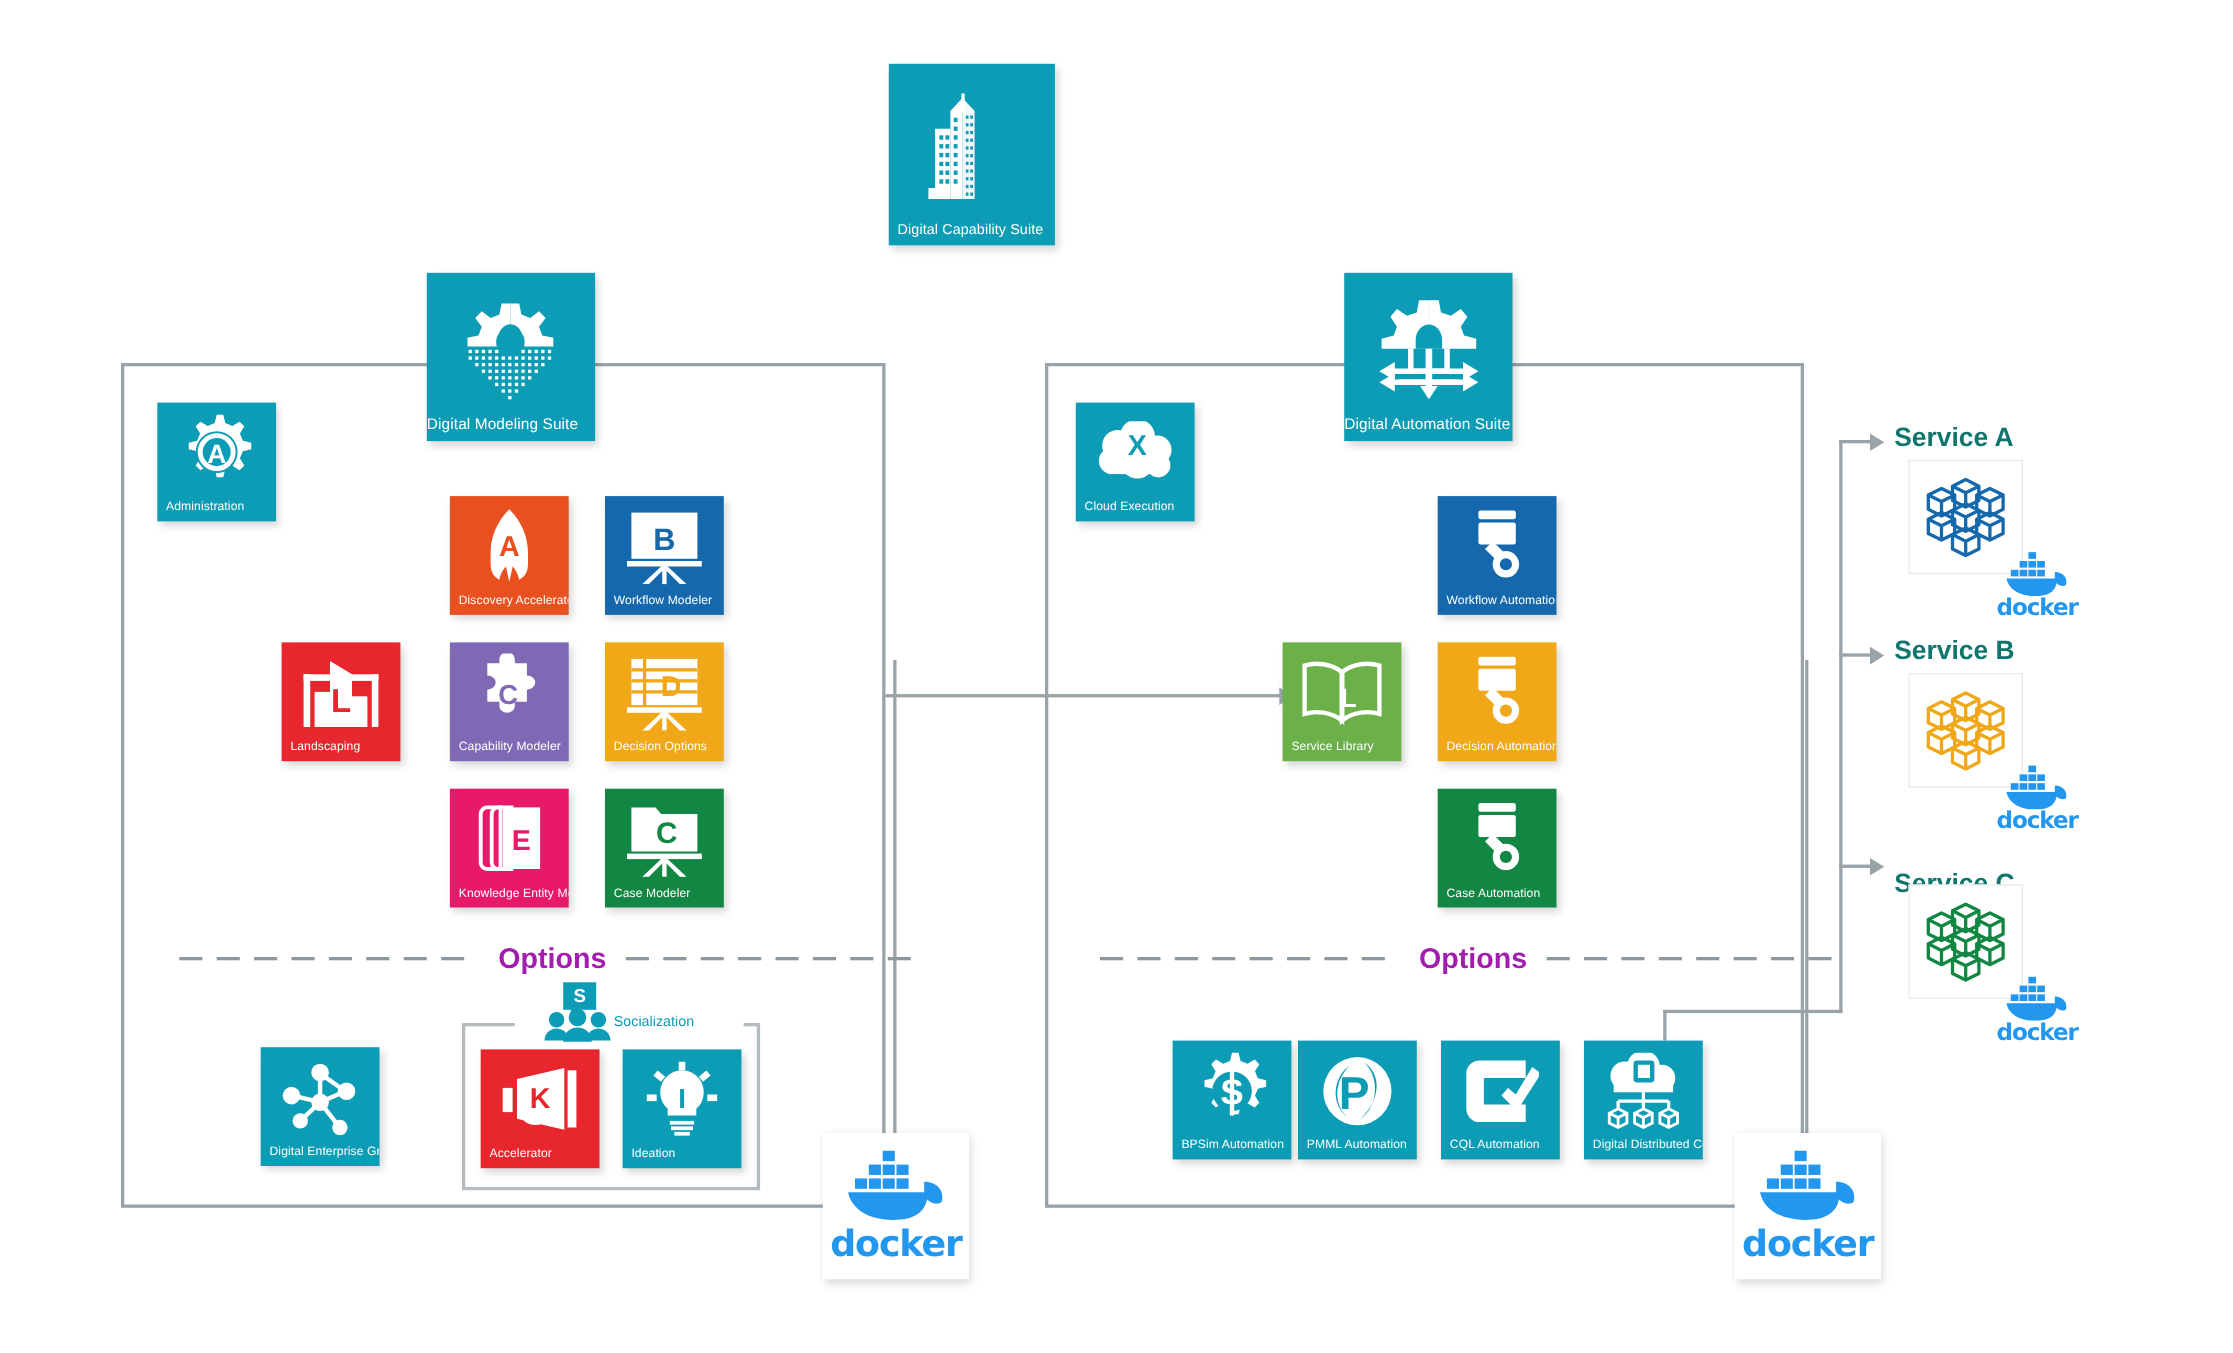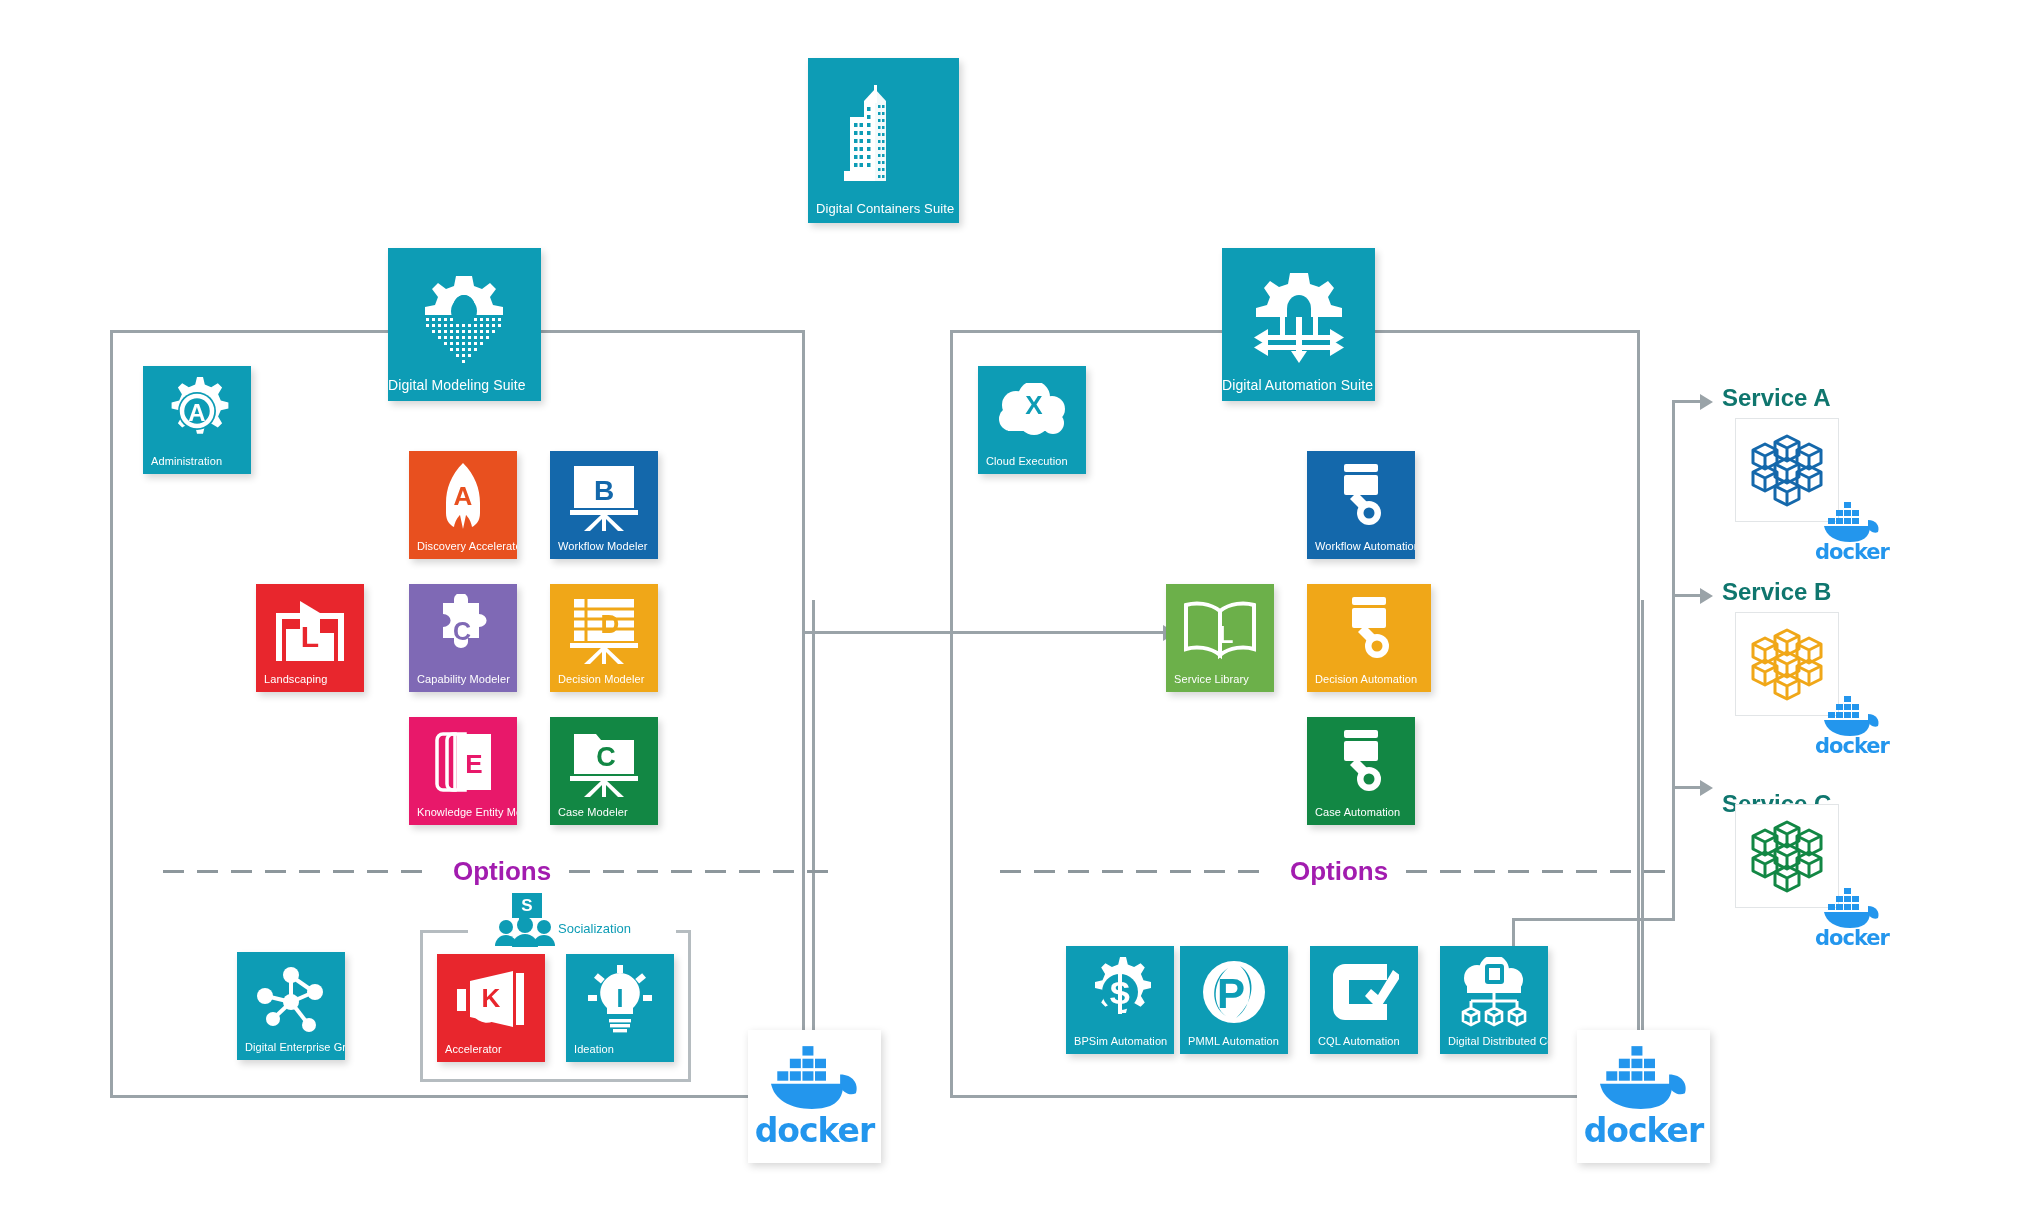--- a/index.html
+++ b/index.html
@@ -198,21 +198,21 @@
             <rect x="44" y="75" width="2.5" height="3"></rect>
           <rect x="40" y="82" width="2.5" height="3"></rect>
             <rect x="44" y="82" width="2.5" height="3"></rect>
           <rect x="40" y="89" width="2.5" height="3"></rect>
             <rect x="44" y="89" width="2.5" height="3"></rect>
           <rect x="40" y="96" width="2.5" height="3"></rect>
             <rect x="44" y="96" width="2.5" height="3"></rect>
         </g>
       </svg>
     </span>
-    <span class="tlabel">Digital Containers Suite</span>
+    <span class="tlabel">Digital Capability Suite</span>
   </div>
 
   <div class="tile tile-suite" style="left:388px; top:248px; width:153px; height:153px; background:#0d9cb5;">
     <span class="glyph">
       <svg width="105" height="98" viewBox="0 0 105 98">
         <g fill="#ffffff">
           <path d="M52 8 L60 8 L62 18 L70 21 L78 15 L84 21 L78 29 L81 37 L91 39 L91 47 L52 47 Z"></path>
           <path d="M52 8 L44 8 L42 18 L34 21 L26 15 L20 21 L26 29 L23 37 L13 39 L13 47 L52 47 Z"></path>
           <circle cx="52" cy="43" r="13" fill="#0d9cb5"></circle>
           <ellipse cx="52" cy="40" rx="11" ry="13" fill="#0d9cb5"></ellipse>
@@ -382,21 +382,21 @@
           <line x1="8" y1="34" x2="68" y2="34"></line>
           <line x1="20" y1="4" x2="20" y2="46"></line>
         </g>
         <text x="44" y="38" font-family="Liberation Sans, sans-serif" font-size="26" font-weight="bold" fill="#f0a718" text-anchor="middle">D</text>
         <rect x="4" y="48" width="68" height="5" fill="#ffffff"></rect>
         <rect x="36" y="52" width="4" height="17" fill="#ffffff"></rect>
         <path d="M36 52 L18 69 L24 69 L38 55 Z" fill="#ffffff"></path>
         <path d="M40 52 L58 69 L52 69 L38 55 Z" fill="#ffffff"></path>
       </svg>
     </span>
-    <span class="tlabel">Decision Modeler</span>
+    <span class="tlabel">Decision Options</span>
   </div>
 
   <div class="tile" style="left:409px; top:717px; width:108px; height:108px; background:#e8186a;">
     <span class="glyph">
       <svg width="68" height="66" viewBox="0 0 68 66">
         <path d="M8 10 a6 6 0 0 1 6-6 l12 0 0 56 -12 0 a6 6 0 0 1 -6-6 Z" fill="none" stroke="#ffffff" stroke-width="3.5"></path>
         <path d="M18 10 a6 6 0 0 1 6-6 l12 0 0 56 -12 0 a6 6 0 0 1 -6-6 Z" fill="none" stroke="#ffffff" stroke-width="3.5"></path>
         <rect x="28" y="4" width="34" height="56" fill="#ffffff"></rect>
         <text x="45" y="43" font-family="Liberation Sans, sans-serif" font-size="26" font-weight="bold" fill="#e8186a" text-anchor="middle">E</text>
       </svg>
@@ -545,21 +545,21 @@
       <svg width="80" height="62" viewBox="0 0 80 62">
         <path d="M40 12 C30 4 16 3 6 6 L6 50 C16 47 30 48 40 56 Z" fill="none" stroke="#ffffff" stroke-width="4"></path>
         <path d="M40 12 C50 4 64 3 74 6 L74 50 C64 47 50 48 40 56 Z" fill="none" stroke="#ffffff" stroke-width="4"></path>
         <line x1="40" y1="12" x2="40" y2="56" stroke="#ffffff" stroke-width="4"></line>
         <text x="46" y="44" font-family="Liberation Sans, sans-serif" font-size="24" font-weight="bold" fill="#ffffff" text-anchor="middle">L</text>
       </svg>
     </span>
     <span class="tlabel">Service Library</span>
   </div>
 
-  <div class="tile" style="left:1307px; top:584px; width:124px; height:108px; background:#f0a718;">
+  <div class="tile" style="left:1307px; top:584px; width:108px; height:108px; background:#f0a718;">
     <span class="glyph">
       <svg width="62" height="74" viewBox="0 0 62 74">
         <g fill="#ffffff">
           <rect x="14" y="4" width="34" height="8" rx="2"></rect>
           <rect x="14" y="15" width="34" height="20" rx="2"></rect>
           <path d="M27 32 L41 46 L34 53 L20 39 Z"></path>
           <circle cx="39" cy="53" r="12"></circle>
         </g>
         <circle cx="39" cy="53" r="5.5" fill="#f0a718"></circle>
       </svg>

